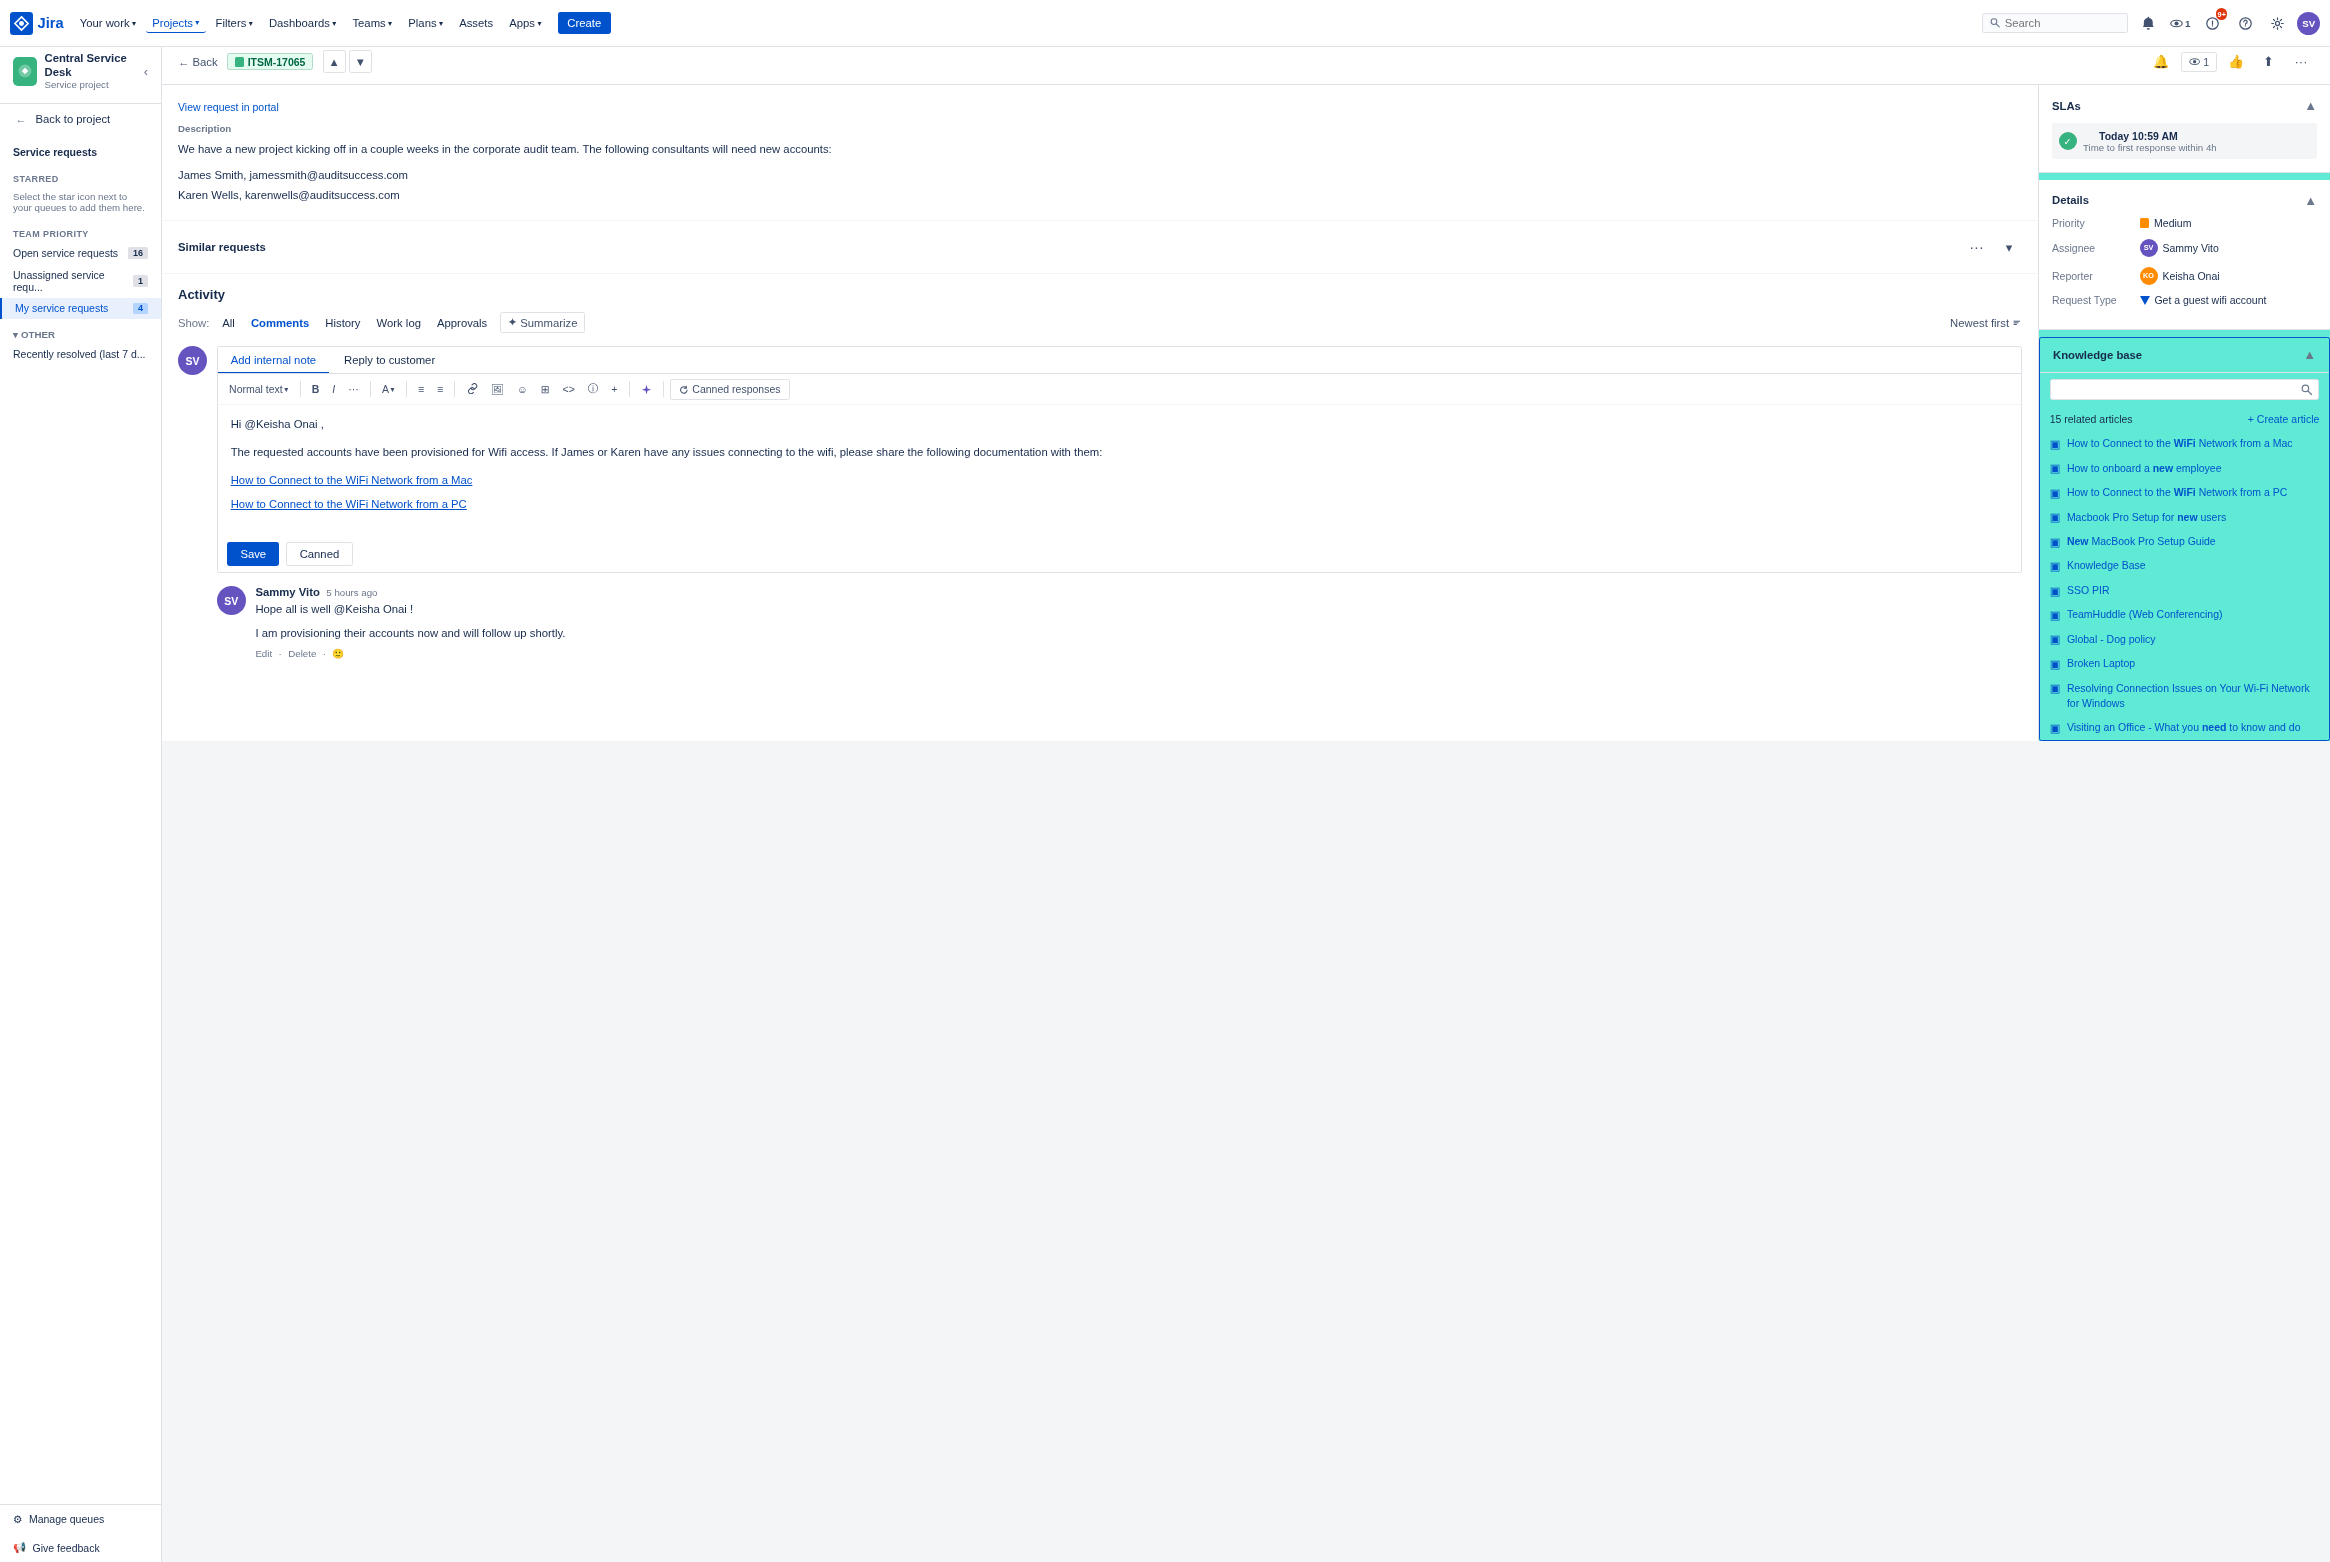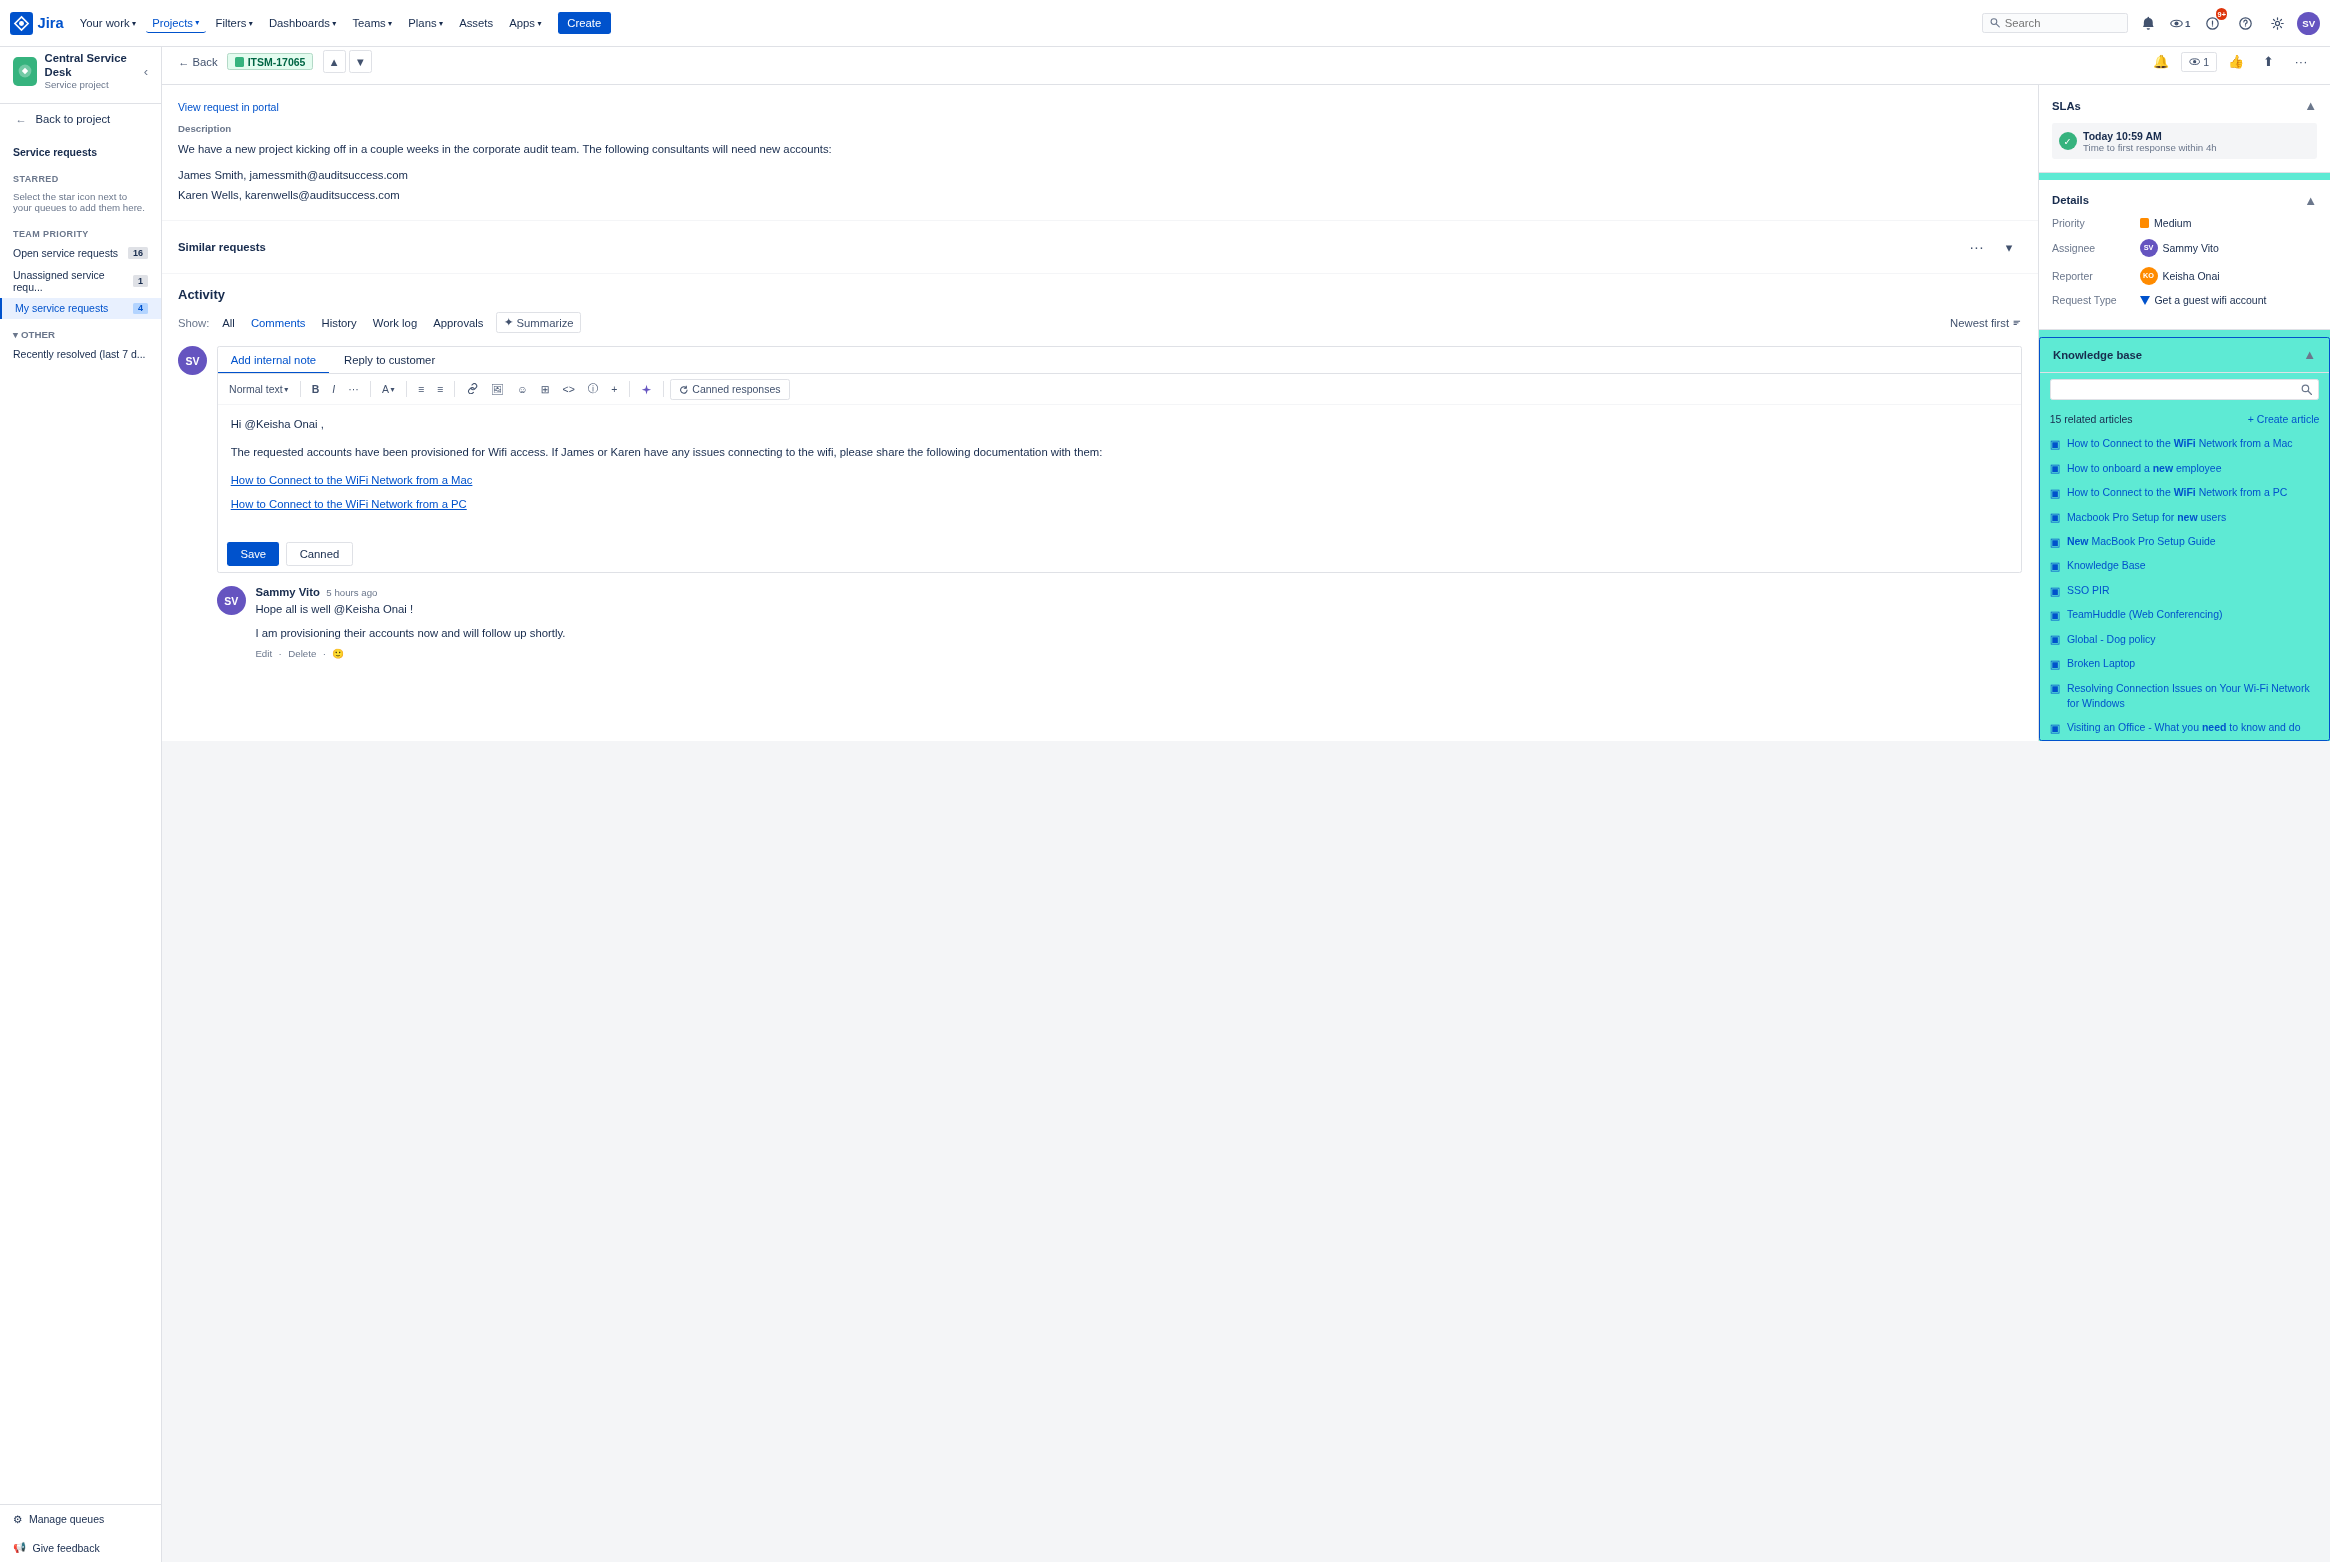--- a/index.html
+++ b/index.html
@@ -71,21 +71,21 @@
     .similar-requests-header { display: flex; align-items: center; justify-content: space-between; padding: 13px 16px; border-bottom: 0.8px solid #f4f5f7; }
     .similar-requests-title { font-size: 11.3px; font-weight: 600; color: #172b4d; }
     .similar-actions { display: flex; align-items: center; gap: 6.5px; }
 
     
     .activity-section { padding: 13px 16px; }
     .activity-title { font-size: 13px; font-weight: 600; margin-bottom: 9.7px; }
     .activity-show { display: flex; align-items: center; gap: 9.7px; margin-bottom: 13px; }
     .activity-show-label { font-size: 11.3px; color: #6b778c; }
     .activity-filter { font-size: 11.3px; color: #172b4d; cursor: pointer; padding: 1.6px 3.2px; border-radius: 2.4px; }
-    .activity-filter.active { color: #0052cc; font-weight: 400; }
+    .activity-filter.active { color: #0052cc; font-weight: 700; }
     .activity-sort { margin-left: auto; display: flex; align-items: center; gap: 3.2px; cursor: pointer; font-size: 11.3px; color: #42526e; }
     .summarize-btn { display: flex; align-items: center; gap: 3.2px; cursor: pointer; font-size: 11.3px; color: #42526e; border: 0.8px solid #dfe1e6; border-radius: 2.4px; padding: 3.2px 6.5px; }
 
     
     .comment-editor-area { border: 0.8px solid #dfe1e6; border-radius: 2.4px; margin-bottom: 13px; }
     .editor-tabs { display: flex; align-items: center; gap: 2px; border-bottom: 0.8px solid #dfe1e6; }
     .editor-tab { padding: 6.5px 13px; cursor: pointer; font-size: 11.3px; color: #172b4d; border-bottom: 1.6px solid transparent; }
     .editor-tab.active { color: #0052cc; border-bottom: 1.6px solid #0052cc; }
     .editor-toolbar { display: flex; align-items: center; gap: 3.2px; padding: 4.9px 6.5px; border-bottom: 0.8px solid #f4f5f7; flex-wrap: wrap; }
     .toolbar-btn { padding: 2.4px 4.9px; border-radius: 2.4px; cursor: pointer; color: #42526e; font-size: 10.5px; border: none; background: transparent; }
@@ -111,21 +111,21 @@
 
     
     .right-panel-section { padding: 13px; border-bottom: 0.8px solid #dfe1e6; background: white; margin-bottom: 6.5px; }
     .right-panel-header { display: flex; align-items: center; justify-content: space-between; margin-bottom: 9.7px; cursor: pointer; }
     .right-panel-title { font-size: 11.3px; font-weight: 600; color: #172b4d; }
     .panel-collapse { color: #6b778c; font-size: 13px; }
 
     
     .sla-item { display: flex; align-items: center; gap: 6.5px; padding: 6.5px; background: #f4f5f7; border-radius: 2.4px; }
     .sla-check { width: 18px; height: 18px; border-radius: 50%; background: #36b37e; display: flex; align-items: center; justify-content: center; color: white; font-size: 9.7px; }
-    .sla-time { font-size: 10.5px; font-weight: 600; color: #172b4d; }
+    .sla-time { font-size: 10.5px; font-weight: 600; color: #172b4d; margin-left: 16px; }
     .sla-label { font-size: 9.7px; color: #6b778c; }
 
     
     .detail-row { display: flex; align-items: center; gap: 6.5px; margin-bottom: 9.7px; }
     .detail-label { font-size: 10.5px; color: #6b778c; width: 81px; flex-shrink: 0; }
     .detail-value { display: flex; align-items: center; gap: 4.9px; font-size: 10.5px; color: #172b4d; }
     .person-avatar { width: 18px; height: 18px; border-radius: 50%; background: #6554c0; display: flex; align-items: center; justify-content: center; color: white; font-size: 7.3px; font-weight: 600; flex-shrink: 0; }
     .person-avatar.orange { background: #ff8b00; }
 
     

